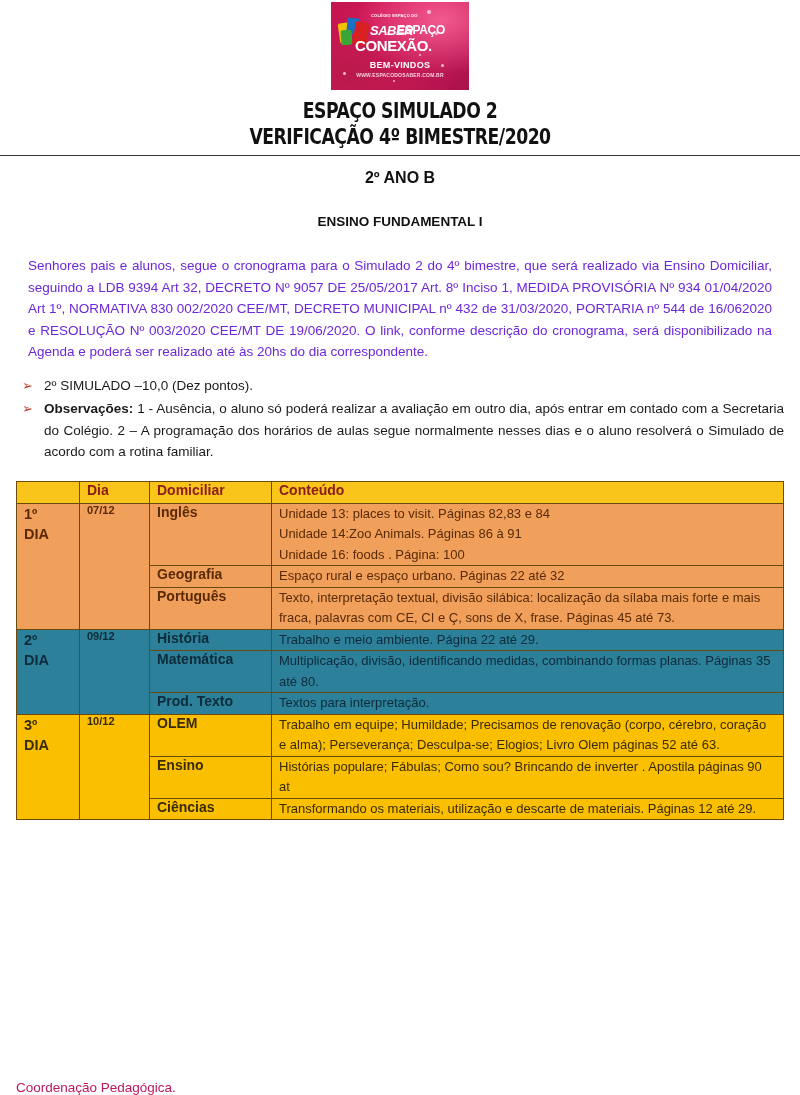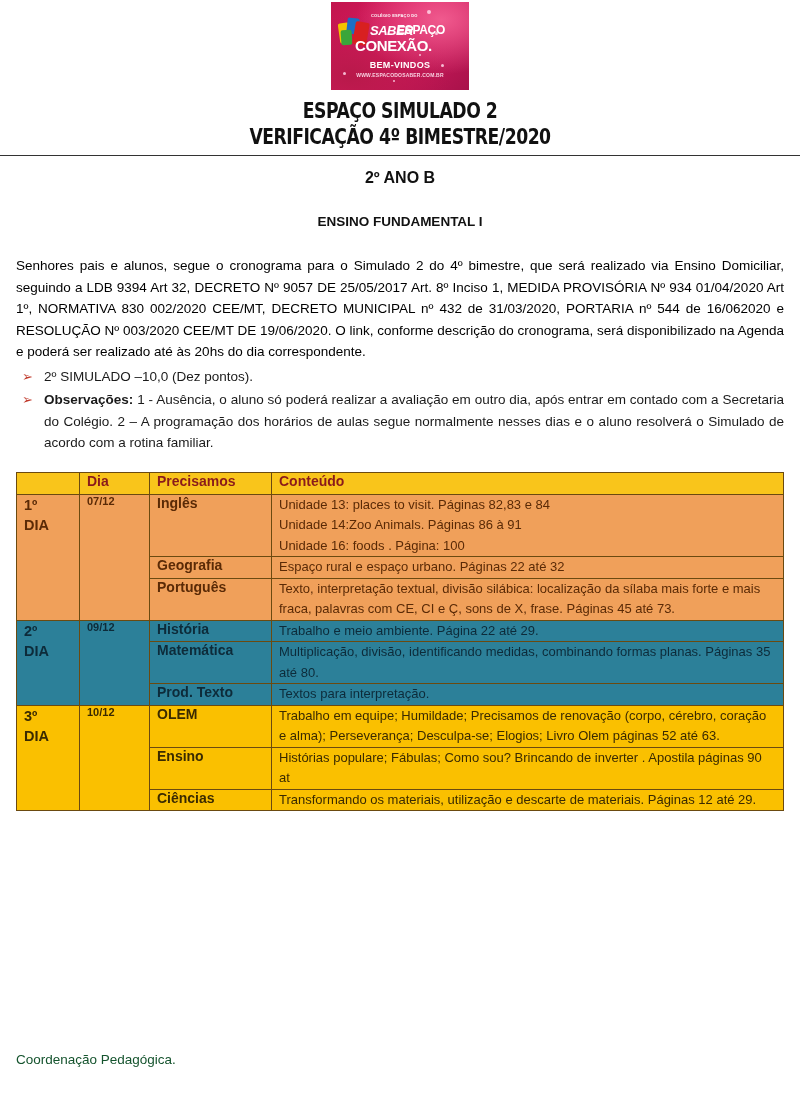--- a/index.html
+++ b/index.html
@@ -153,22 +153,22 @@
     margin-top: 25px;
     color: #111111;
   }
 
   
   .body-copy { padding: 0 16px; margin-top: 24px; }
   .para {
     font-size: 13.5px;
     line-height: 21.5px;
     text-align: justify;
-    color: #000000;
-    margin: 0;
+    color: #6d28d9;
+    margin: 12px;
   }
   .para + .para { margin-top: 17px; }
   .para-tight { margin-top: 2px; }
 
   .bullet-list { margin: 3px 0 0 0; padding: 0; list-style: none; }
   .bullet-item {
     position: relative;
     padding-left: 28px;
     font-size: 13.5px;
     line-height: 21.5px;
@@ -241,23 +241,23 @@
 
   
   .sec-orange td { background: #F0A05A; color: #5a2a06; border-color: #8a5a18; }
   .sec-teal   td { background: #2C8099; color: #0d2b3a; border-color: #14536b; }
   .sec-gold   td { background: #FAC000; color: #3a2a00; border-color: #8a6a10; }
 
   
   .footer {
     position: absolute;
     left: 16px;
-    bottom: 28px;
+    bottom: 0;
     font-size: 13.5px;
-    color: #14532d;
+    color: #be185d;
   }
 </style>
 </head>
 <body>
 
 <div class="logo-wrap">
   <div class="logo">
     <span class="sparkle" style="left:96px;top:8px;width:4px;height:4px;"></span>
     <span class="sparkle" style="left:104px;top:30px;width:3px;height:3px;"></span>
     <span class="sparkle" style="left:88px;top:52px;width:2px;height:2px;"></span>
@@ -307,21 +307,21 @@
   <colgroup>
     <col class="c-day">
       <col class="c-date">
       <col class="c-comp">
       <col class="c-cont">
   </colgroup>
   <thead>
     <tr>
       <th class="blank"></th>
       <th>Dia</th>
-      <th>Precisamos</th>
+      <th>Domiciliar</th>
       <th>Conteúdo</th>
     </tr>
   </thead>
   <tbody id="schedule-body">
       <tr class="sec-orange">
         <td class="day-cell" rowspan="3"><span>1º</span><br><span>DIA</span></td>
         <td class="date-cell" rowspan="3">07/12</td>
         <td class="comp-cell">Inglês</td>
         <td class="cont-cell">
           <div>Unidade 13: places to visit. Páginas 82,83 e 84</div>

